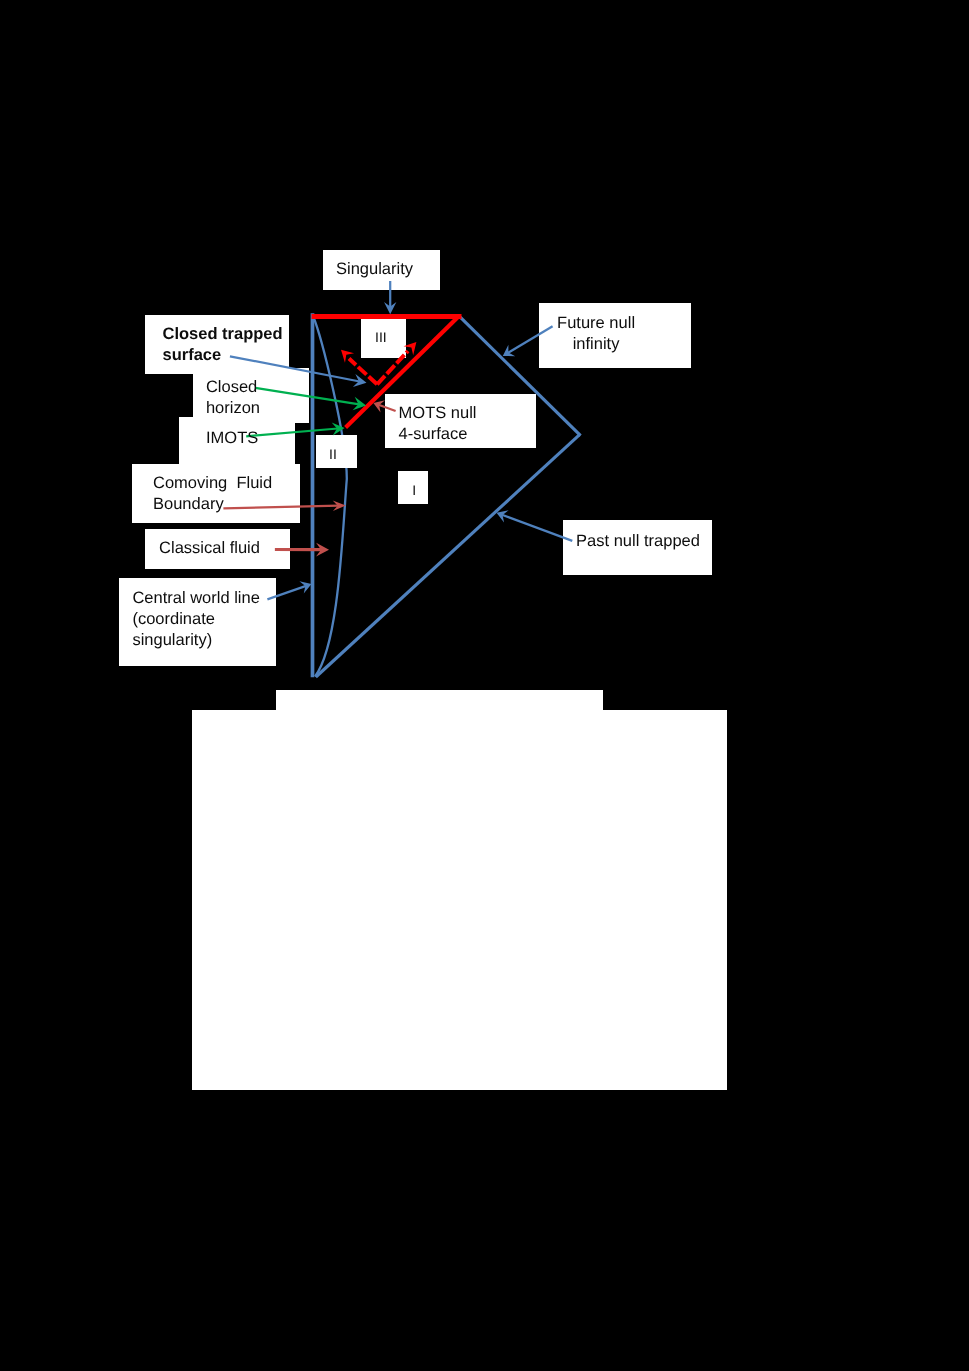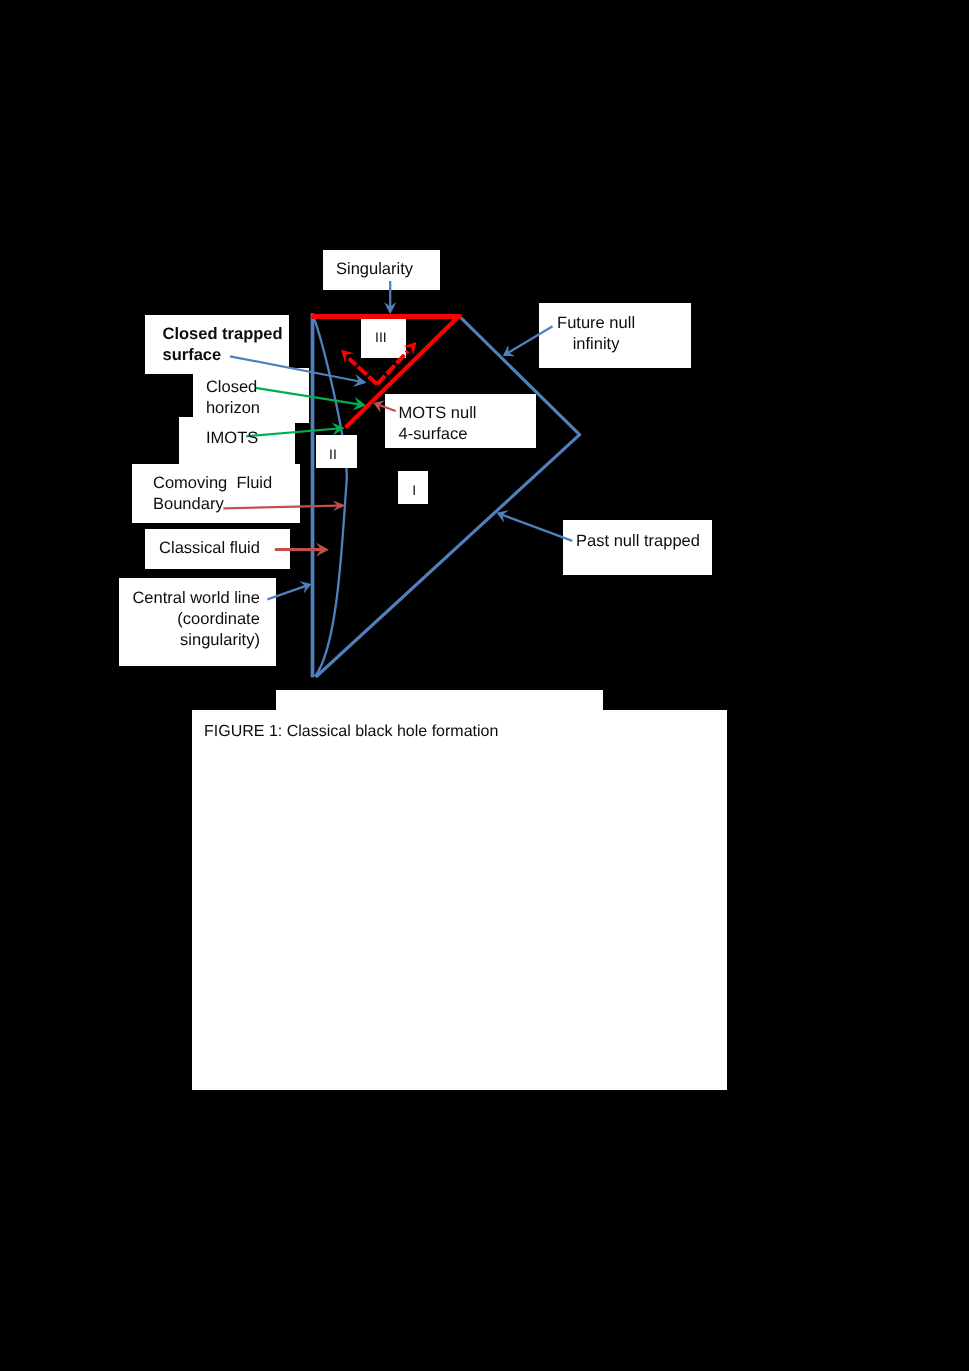--- a/index.html
+++ b/index.html
@@ -104,24 +104,23 @@
 horizon</div>
   <div class="txt" style="left:185px;top:428px;margin-left:21px;">IMOTS</div>
   <div class="txt" style="left:398.6px;top:403.2px;">MOTS null
 4-surface</div>
   <div class="txt" style="left:557.1px;top:312.5px;text-align:center;">Future null
 infinity</div>
   <div class="txt" style="left:576.1px;top:531.1px;">Past null trapped</div>
   <div class="txt" style="left:153px;top:472.7px;">Comoving  Fluid
 Boundary</div>
   <div class="txt" style="left:159.1px;top:538.2px;">Classical fluid</div>
-  <div class="txt" style="left:132.4px;top:587.8px;text-align:right;">Central world line
+  <div class="txt" style="left:132.4px;top:587.8px;">Central world line
 (coordinate
 singularity)</div>
   <div class="romantxt" style="left:375px;top:327.3px;">III</div>
   <div class="romantxt" style="left:329.1px;top:444.1px;text-align:right;">II</div>
   <div class="romantxt" style="left:412.2px;top:480px;">I</div>
 
   <div class="box" style="left:276px;top:690px;width:327px;height:21px;"></div>
   <div class="box" style="left:192px;top:710px;width:535px;height:380px;"></div>
-  <div class="caption" style="left:204px;top:721.2px;">FIGURE 1: Classical black hole formation</div>
 
 </div>
 
 </body></html>

